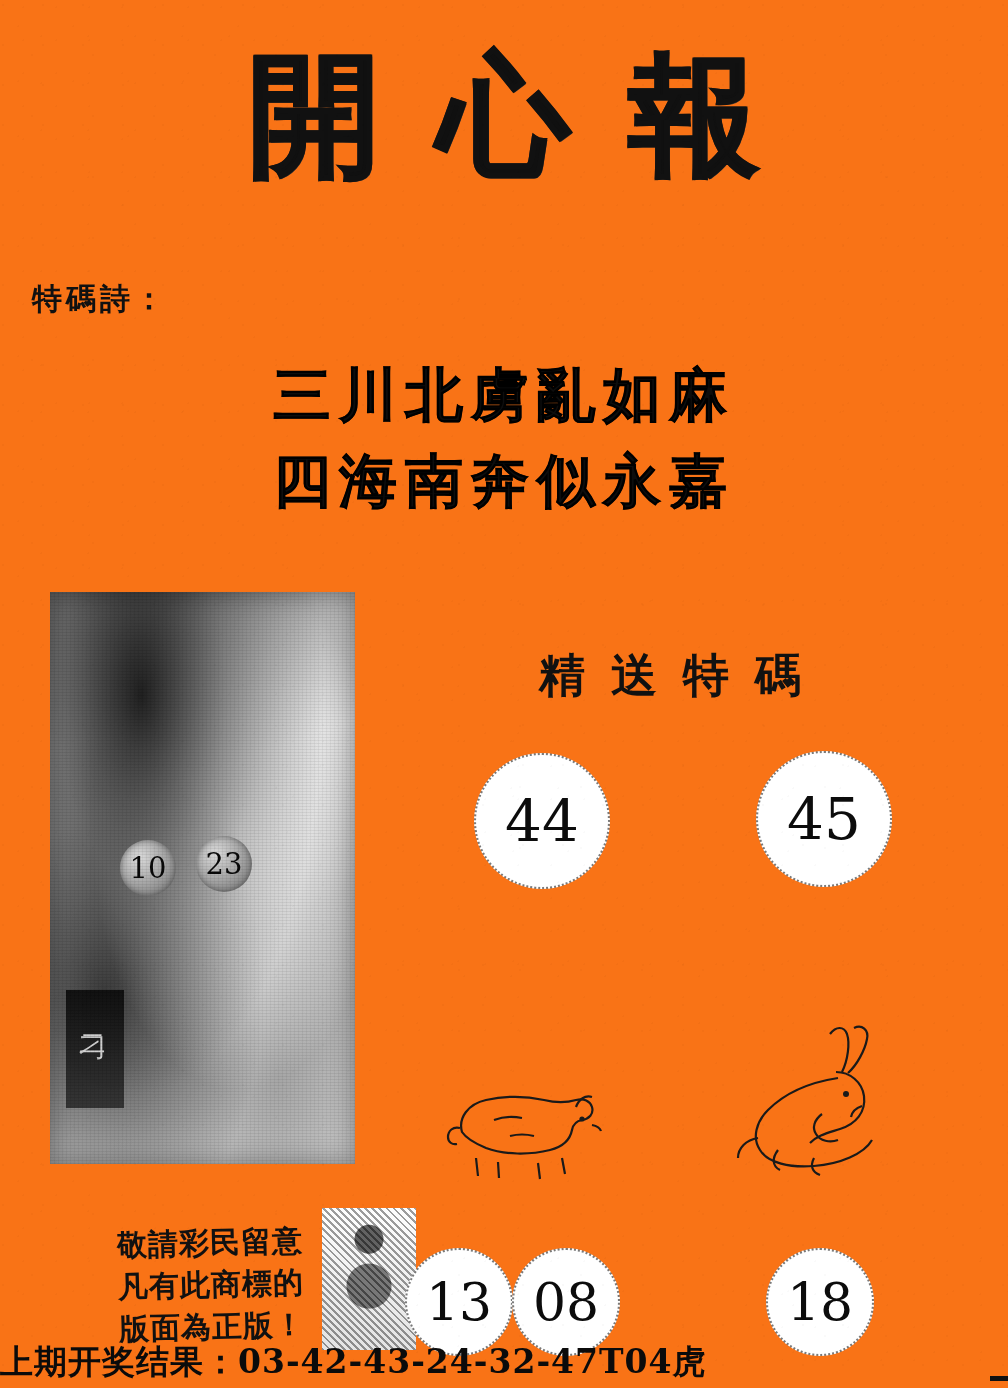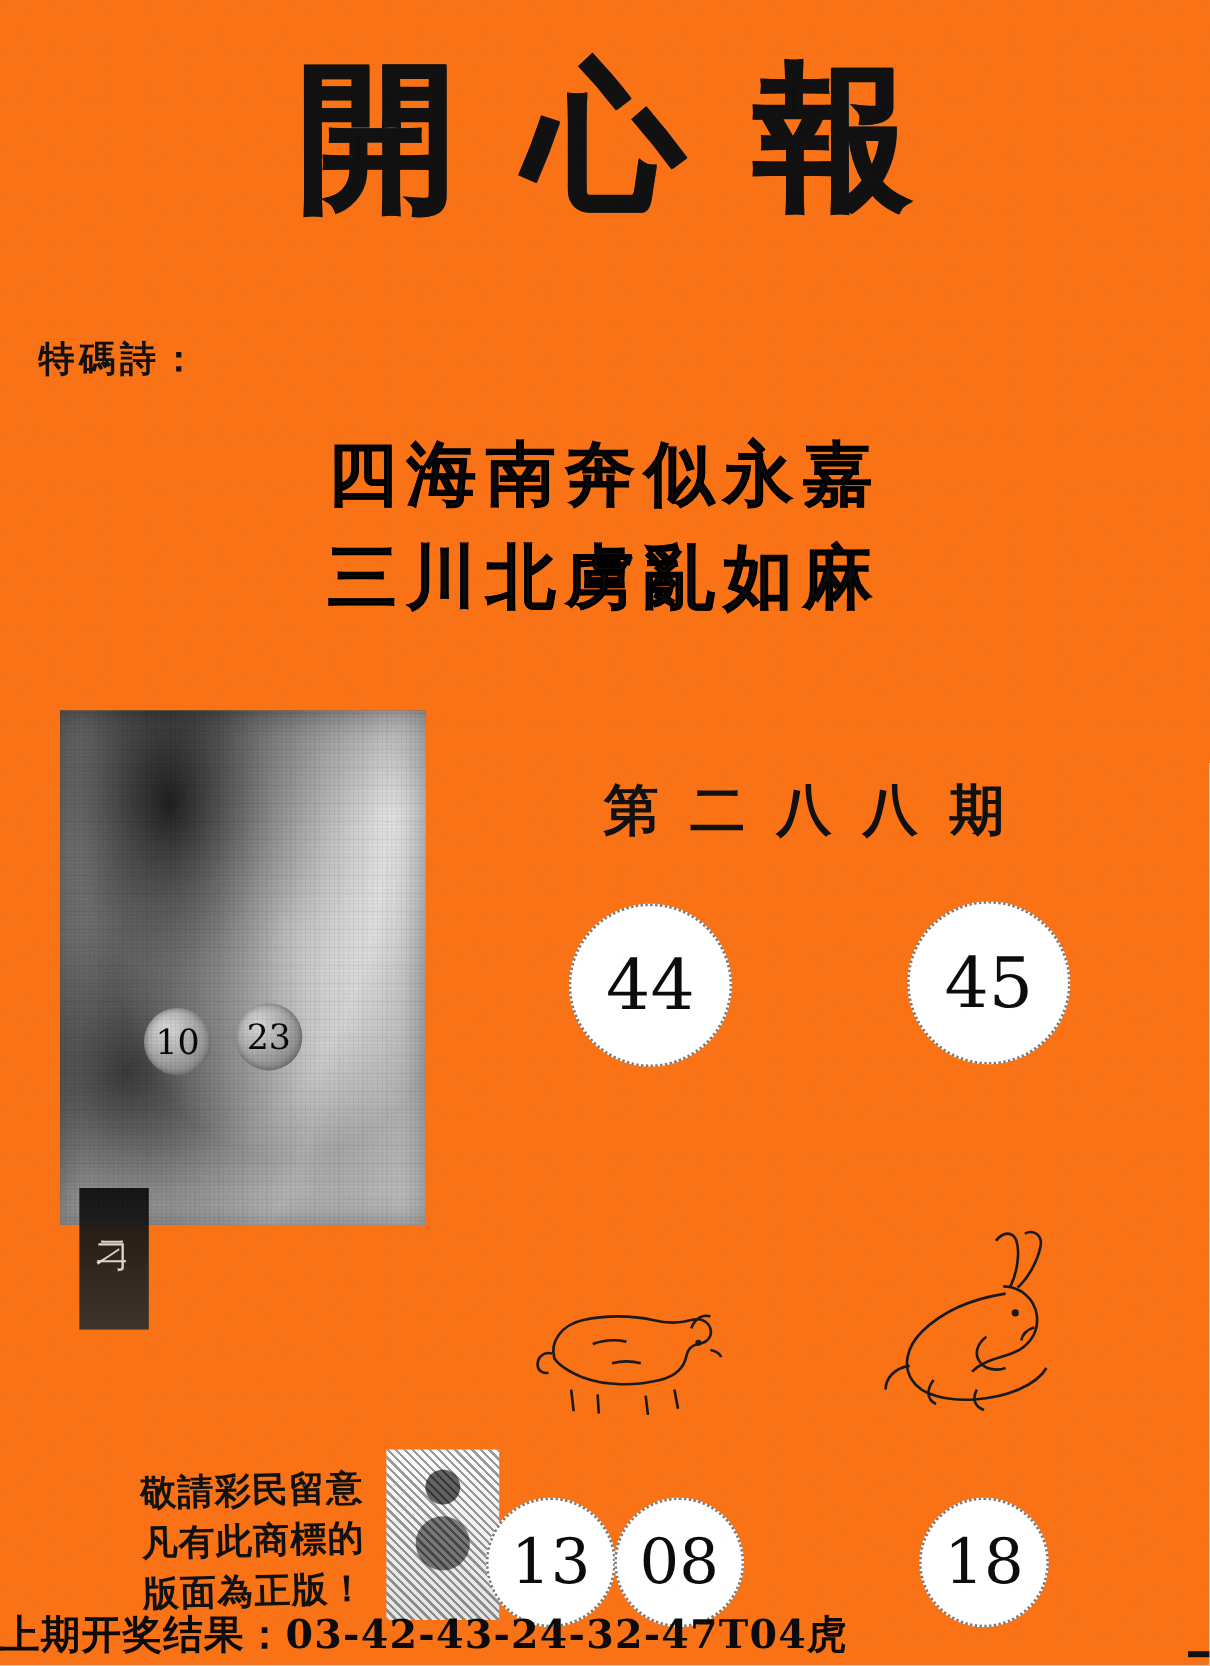--- a/index.html
+++ b/index.html
@@ -89,21 +89,21 @@
     color: #0d0d0d;
     -webkit-text-stroke: .6px #000;
   }
 
   
   .photo {
     position: absolute;
     left: 50px;
     top: 592px;
     width: 305px;
-    height: 429px;
+    height: 572px;
     background:
       radial-gradient(ellipse at 30% 18%, rgba(20,20,20,.85) 0%, rgba(70,70,70,.55) 28%, rgba(255,255,255,0) 60%),
       radial-gradient(ellipse at 62% 42%, rgba(255,255,255,.85) 0%, rgba(255,255,255,0) 55%),
       radial-gradient(ellipse at 18% 70%, rgba(30,30,30,.75) 0%, rgba(255,255,255,0) 45%),
       radial-gradient(ellipse at 75% 85%, rgba(120,120,120,.5) 0%, rgba(255,255,255,0) 55%),
       linear-gradient(160deg, #8f8f8f 0%, #c9c9c9 35%, #b4b4b4 60%, #d8d8d8 100%);
     filter: contrast(1.15) grayscale(1);
     box-shadow: inset 0 0 26px rgba(0,0,0,.35);
   }
   .photo::after {
@@ -251,33 +251,33 @@
 <body>
 
 <div class="page">
 
   <div class="masthead">開心報</div>
 
 
   <div class="poem-label">特碼詩：</div>
 
   <div class="poem">
+    <div>三川北虜亂如麻</div>
     <div>四海南奔似永嘉</div>
-    <div>三川北虜亂如麻</div>
   </div>
 
   <div class="photo">
     <div class="photo-dark-bar">
       <span>刁二</span>
     </div>
     <div class="photo-ball" id="ball-10">10</div>
     <div class="photo-ball" id="ball-23">23</div>
   </div>
 
-  <div class="special-title">第二八八期</div>
+  <div class="special-title">精送特碼</div>
   <div class="circle-num" id="special-26">44</div>
   <div class="circle-num" id="special-45">45</div>
 
 
   <div class="animal" id="animal-pig">
     <svg width="190" height="110" viewBox="0 0 190 110" fill="none" stroke="#1a1a1a" stroke-width="2.2">
       <path d="M22 62c-4-14 6-28 24-32 18-4 40-4 58 0 12 3 22 3 32 0 8-2 14 1 16 7 2 7-3 12-10 13-6 1-9 5-10 10-2 10-10 17-22 20-20 5-46 5-64-2-12-5-20-10-24-16z"></path>
       <path d="M136 37c3-8 9-12 16-10"></path>
       <circle cx="142" cy="49" r="2.6" fill="#1a1a1a" stroke="none"></circle>
       <path d="M152 55c5 1 8 3 9 6"></path>

